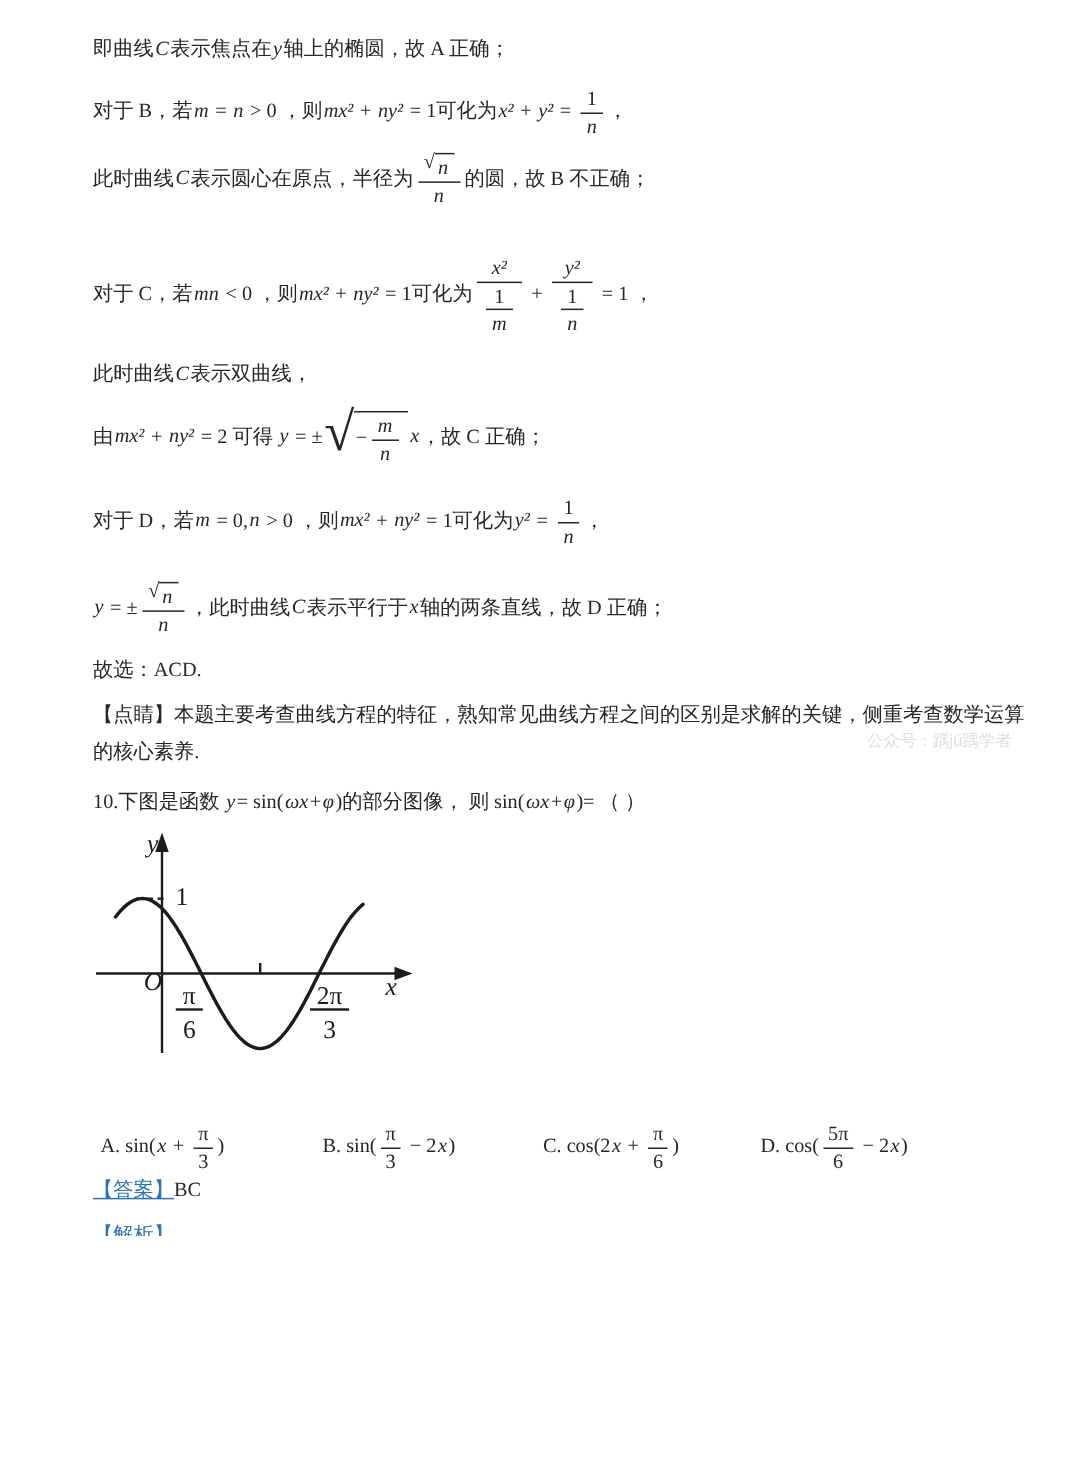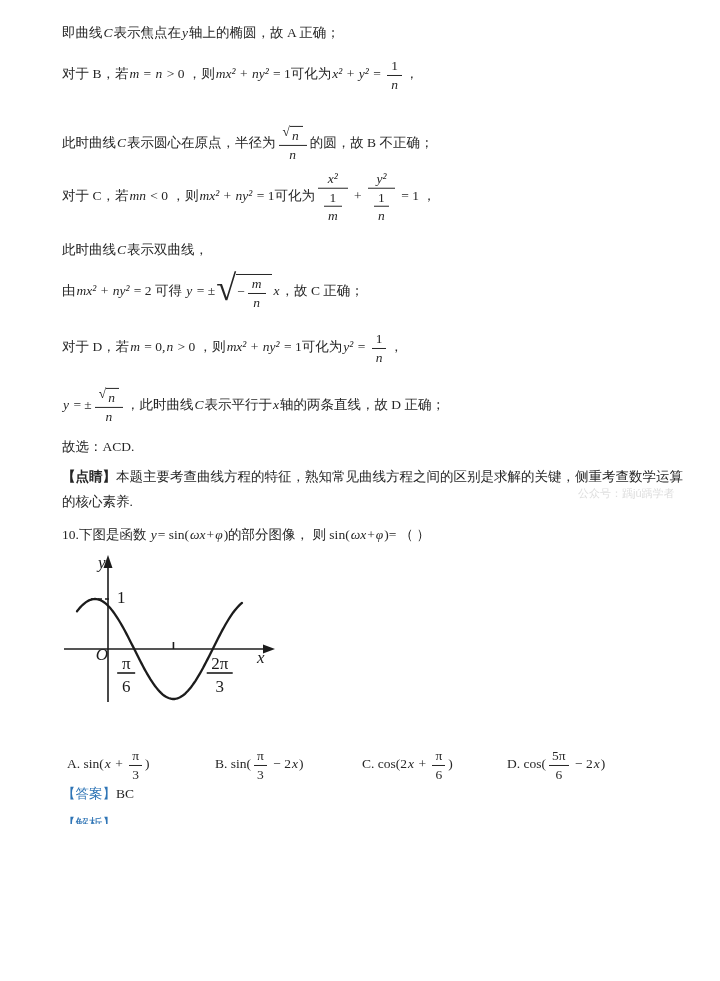--- a/index.html
+++ b/index.html
@@ -2,22 +2,22 @@
 <html><head>
 <meta charset="utf-8">
 <style>
   html,body{margin:0;padding:0;background:#ffffff;}
   .page{position:relative;width:720px;height:824px;background:#ffffff;overflow:hidden;
         font-family:"Liberation Serif","DejaVu Serif",serif;color:#262626;font-size:13.5px;}
   .para{position:absolute;left:62px;white-space:nowrap;transform:translateY(-50%);line-height:1.25;}
   .opt{left:auto;}
   .math{font-style:italic;font-family:"Liberation Serif","DejaVu Serif",serif;padding:0 1px;}
   .cn{}
-  .blue{color:#2e74b5;}
-  .bold{font-weight:bold;}
+  .blue{color:#2e74b5;text-decoration:underline;}
+  .bold{font-weight:normal;}
   .frac{display:inline-block;text-align:center;vertical-align:middle;margin:0 3px;line-height:1.15;}
   .frac > .num{display:block;border-bottom:1px solid #262626;padding:0 3px 1px;}
   .frac > .den{display:block;padding:1px 3px 0;}
   .sqrt{display:inline-flex;vertical-align:middle;align-items:flex-start;margin:0 1px;}
   .sqrt > .rsign{line-height:1;transform:translateY(-1px);}
   .sqrt.big > .rsign{font-size:2.7em;line-height:0.82;font-weight:400;transform:translateY(0);}
   .sqrt > .rbody{border-top:1.4px solid #262626;padding:1px 3px 0 1px;display:inline-block;}
   .watermark{position:absolute;left:578px;top:486px;color:#dedede;font-size:11px;
              font-family:"Liberation Sans","DejaVu Sans",sans-serif;white-space:nowrap;}
   .fig{position:absolute;left:60px;top:552px;}
@@ -29,21 +29,21 @@
   .fig .it{font-style:italic;}
   .fig .mid{text-anchor:middle;}
 </style>
 </head>
 <body>
 
 <div class="page">
 
   <div class="para" style="top:33px"><span class="cn">即曲线</span><span class="math">C</span><span class="cn">表示焦点在</span><span class="math">y</span><span class="cn">轴上的椭圆，故 A 正确；</span></div>
   <div class="para" style="top:75px"><span class="cn">对于 B，若</span><span class="math">m</span><span class="cn"> = </span><span class="math">n</span><span class="cn"> &gt; 0 ，则</span><span class="math">mx²</span><span class="cn"> + </span><span class="math">ny²</span><span class="cn"> = 1可化为</span><span class="math">x²</span><span class="cn"> + </span><span class="math">y²</span><span class="cn"> = </span><span class="frac"><span class="num"><span class="cn">1</span></span><span class="den"><span class="math">n</span></span></span><span class="cn">，</span></div>
-  <div class="para" style="top:144px"><span class="cn">此时曲线</span><span class="math">C</span><span class="cn">表示圆心在原点，半径为</span><span class="frac"><span class="num"><span class="sqrt">
+  <div class="para" style="top:120px"><span class="cn">此时曲线</span><span class="math">C</span><span class="cn">表示圆心在原点，半径为</span><span class="frac"><span class="num"><span class="sqrt">
             <span class="rsign">√</span>
             <span class="rbody"><span class="math">n</span></span>
           </span></span><span class="den"><span class="math">n</span></span></span><span class="cn">的圆，故 B 不正确；</span></div>
   <div class="para" style="top:197px"><span class="cn">对于 C，若</span><span class="math">mn</span><span class="cn"> &lt; 0 ，则</span><span class="math">mx²</span><span class="cn"> + </span><span class="math">ny²</span><span class="cn"> = 1可化为</span><span class="frac"><span class="num"><span class="math">x²</span></span><span class="den"><span class="frac"><span class="num"><span class="cn">1</span></span><span class="den"><span class="math">m</span></span></span></span></span><span class="cn"> + </span><span class="frac"><span class="num"><span class="math">y²</span></span><span class="den"><span class="frac"><span class="num"><span class="cn">1</span></span><span class="den"><span class="math">n</span></span></span></span></span><span class="cn"> = 1 ，</span></div>
   <div class="para" style="top:250px"><span class="cn">此时曲线</span><span class="math">C</span><span class="cn">表示双曲线，</span></div>
   <div class="para" style="top:292px"><span class="cn">由</span><span class="math">mx²</span><span class="cn"> + </span><span class="math">ny²</span><span class="cn"> = 2 可得 </span><span class="math">y</span><span class="cn"> = ±</span><span class="sqrt big">
         <span class="rsign">√</span>
         <span class="rbody"><span class="cn">−</span><span class="frac"><span class="num"><span class="math">m</span></span><span class="den"><span class="math">n</span></span></span></span>
       </span><span class="math">x</span><span class="cn">，故 C 正确；</span></div>
   <div class="para" style="top:348px"><span class="cn">对于 D，若</span><span class="math">m</span><span class="cn"> = 0,</span><span class="math">n</span><span class="cn"> &gt; 0 ，则</span><span class="math">mx²</span><span class="cn"> + </span><span class="math">ny²</span><span class="cn"> = 1可化为</span><span class="math">y²</span><span class="cn"> = </span><span class="frac"><span class="num"><span class="cn">1</span></span><span class="den"><span class="math">n</span></span></span><span class="cn">，</span></div>

